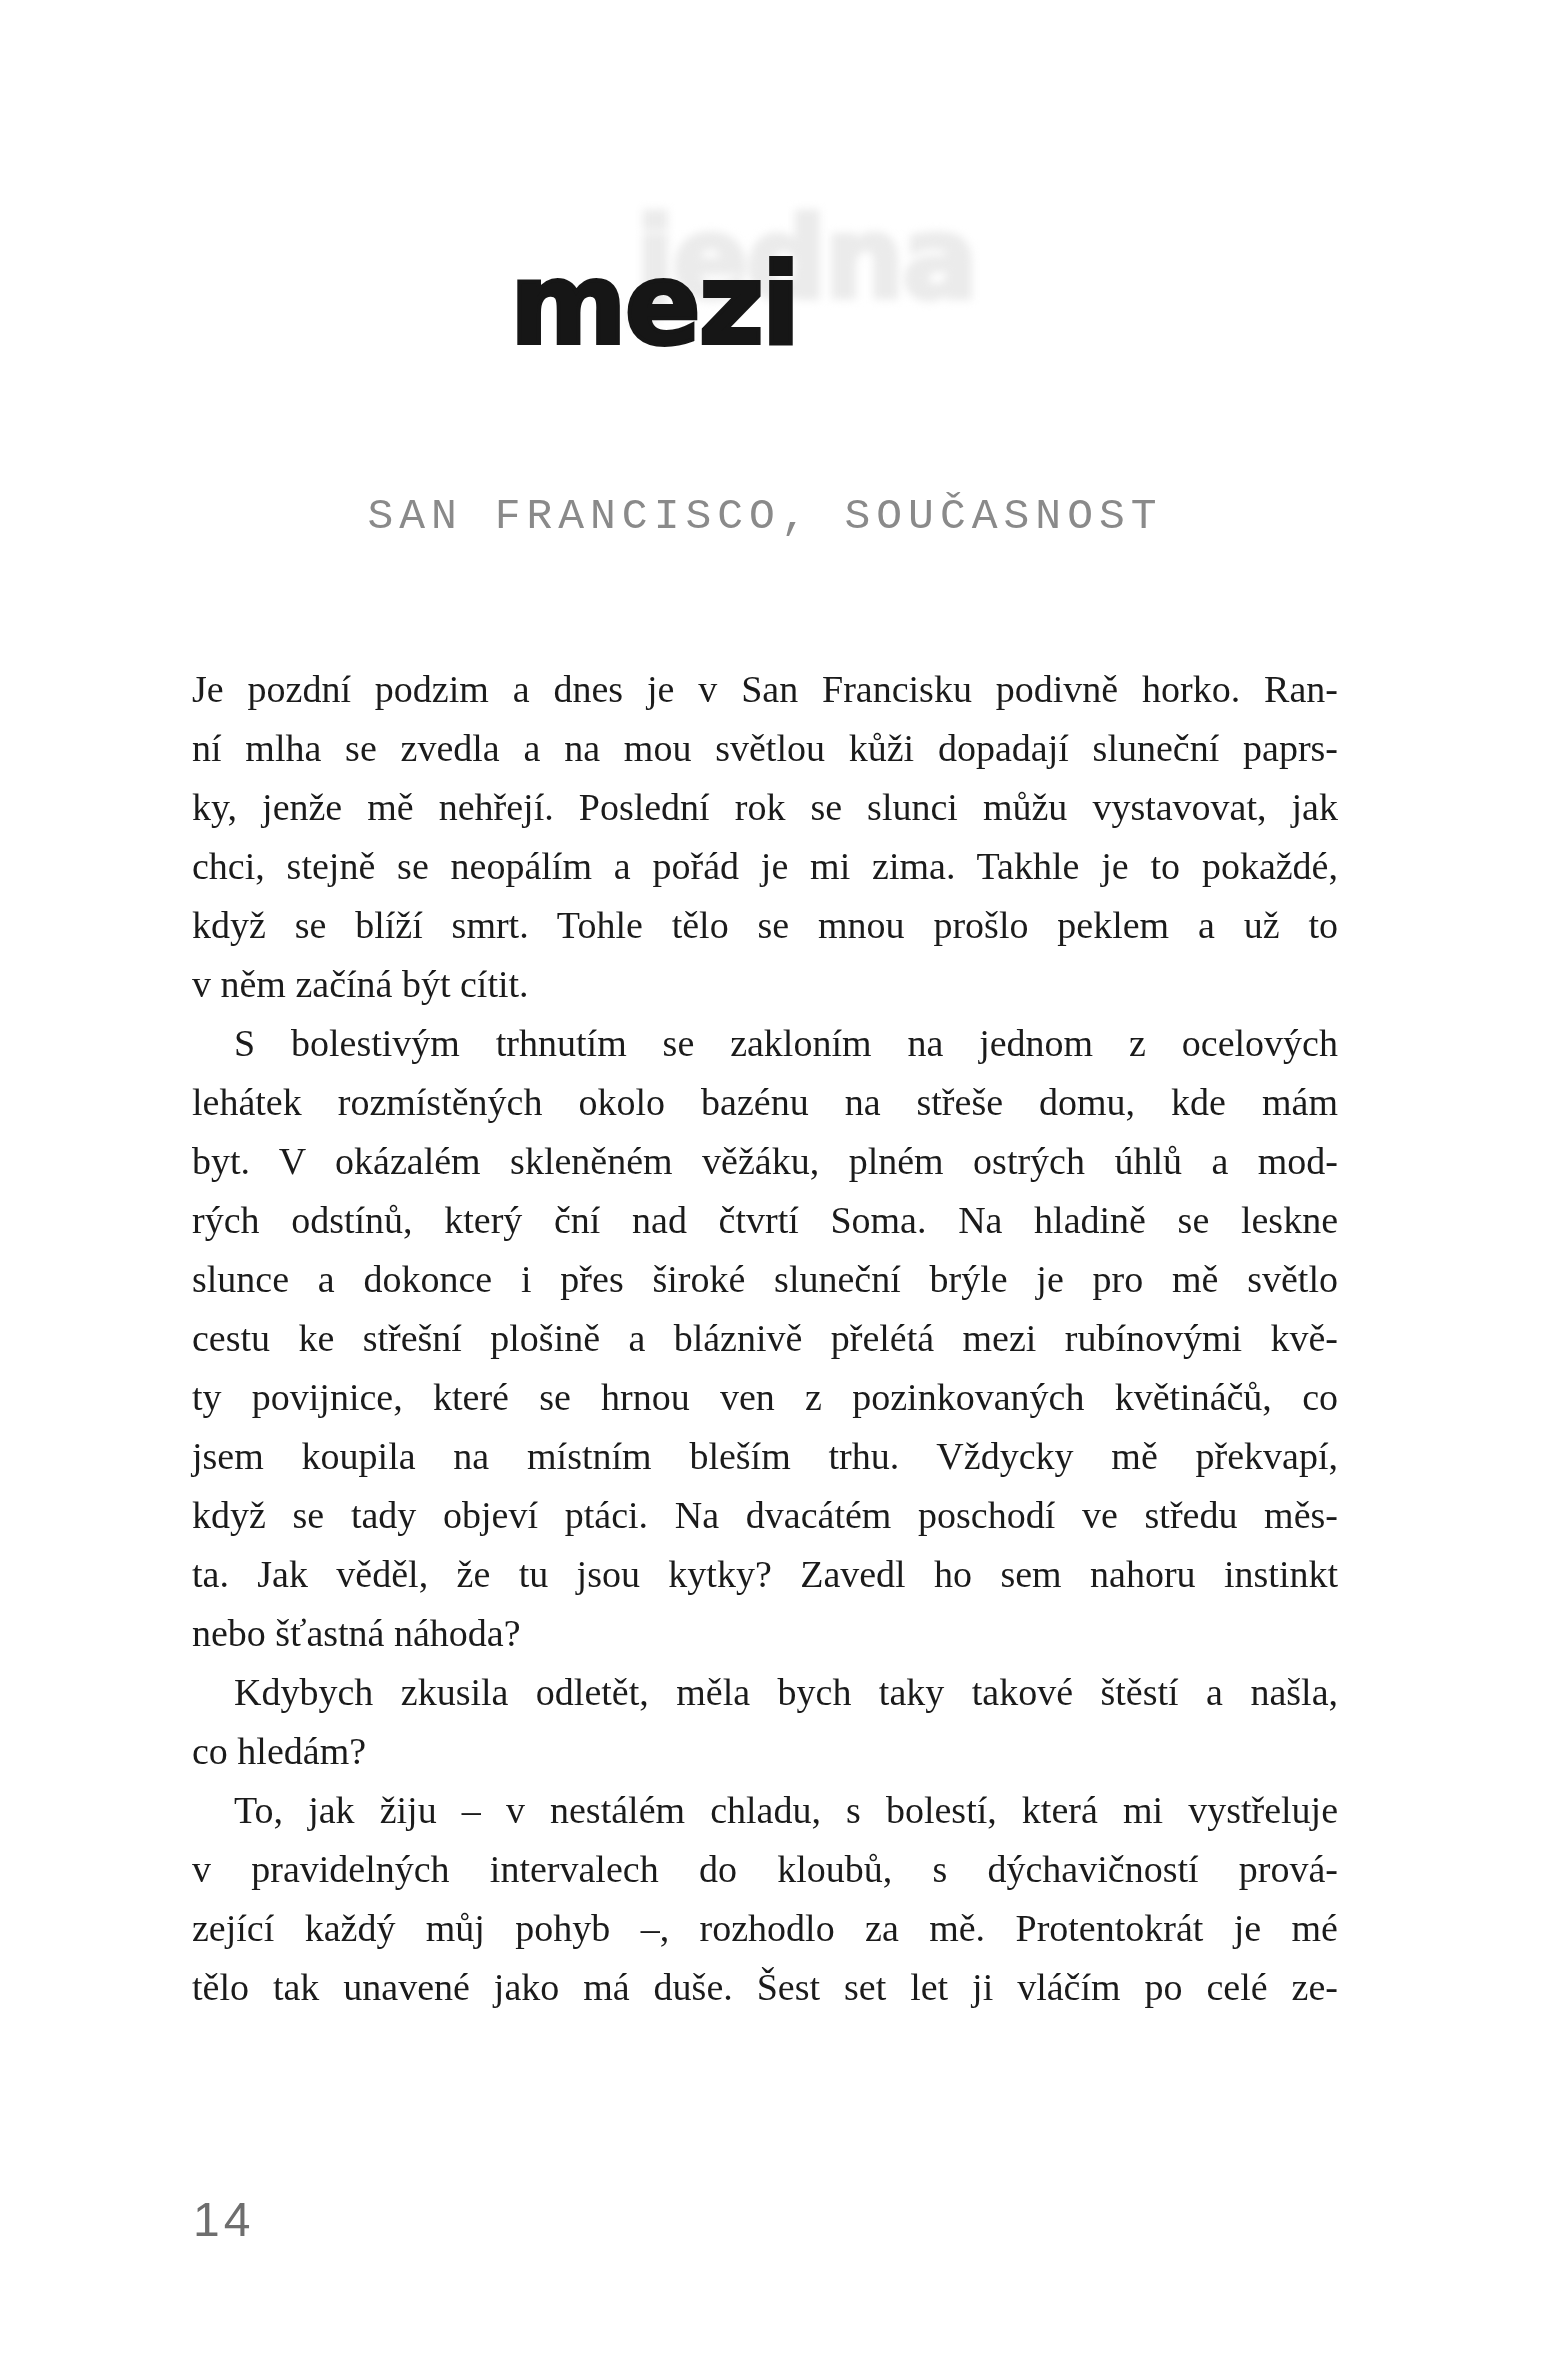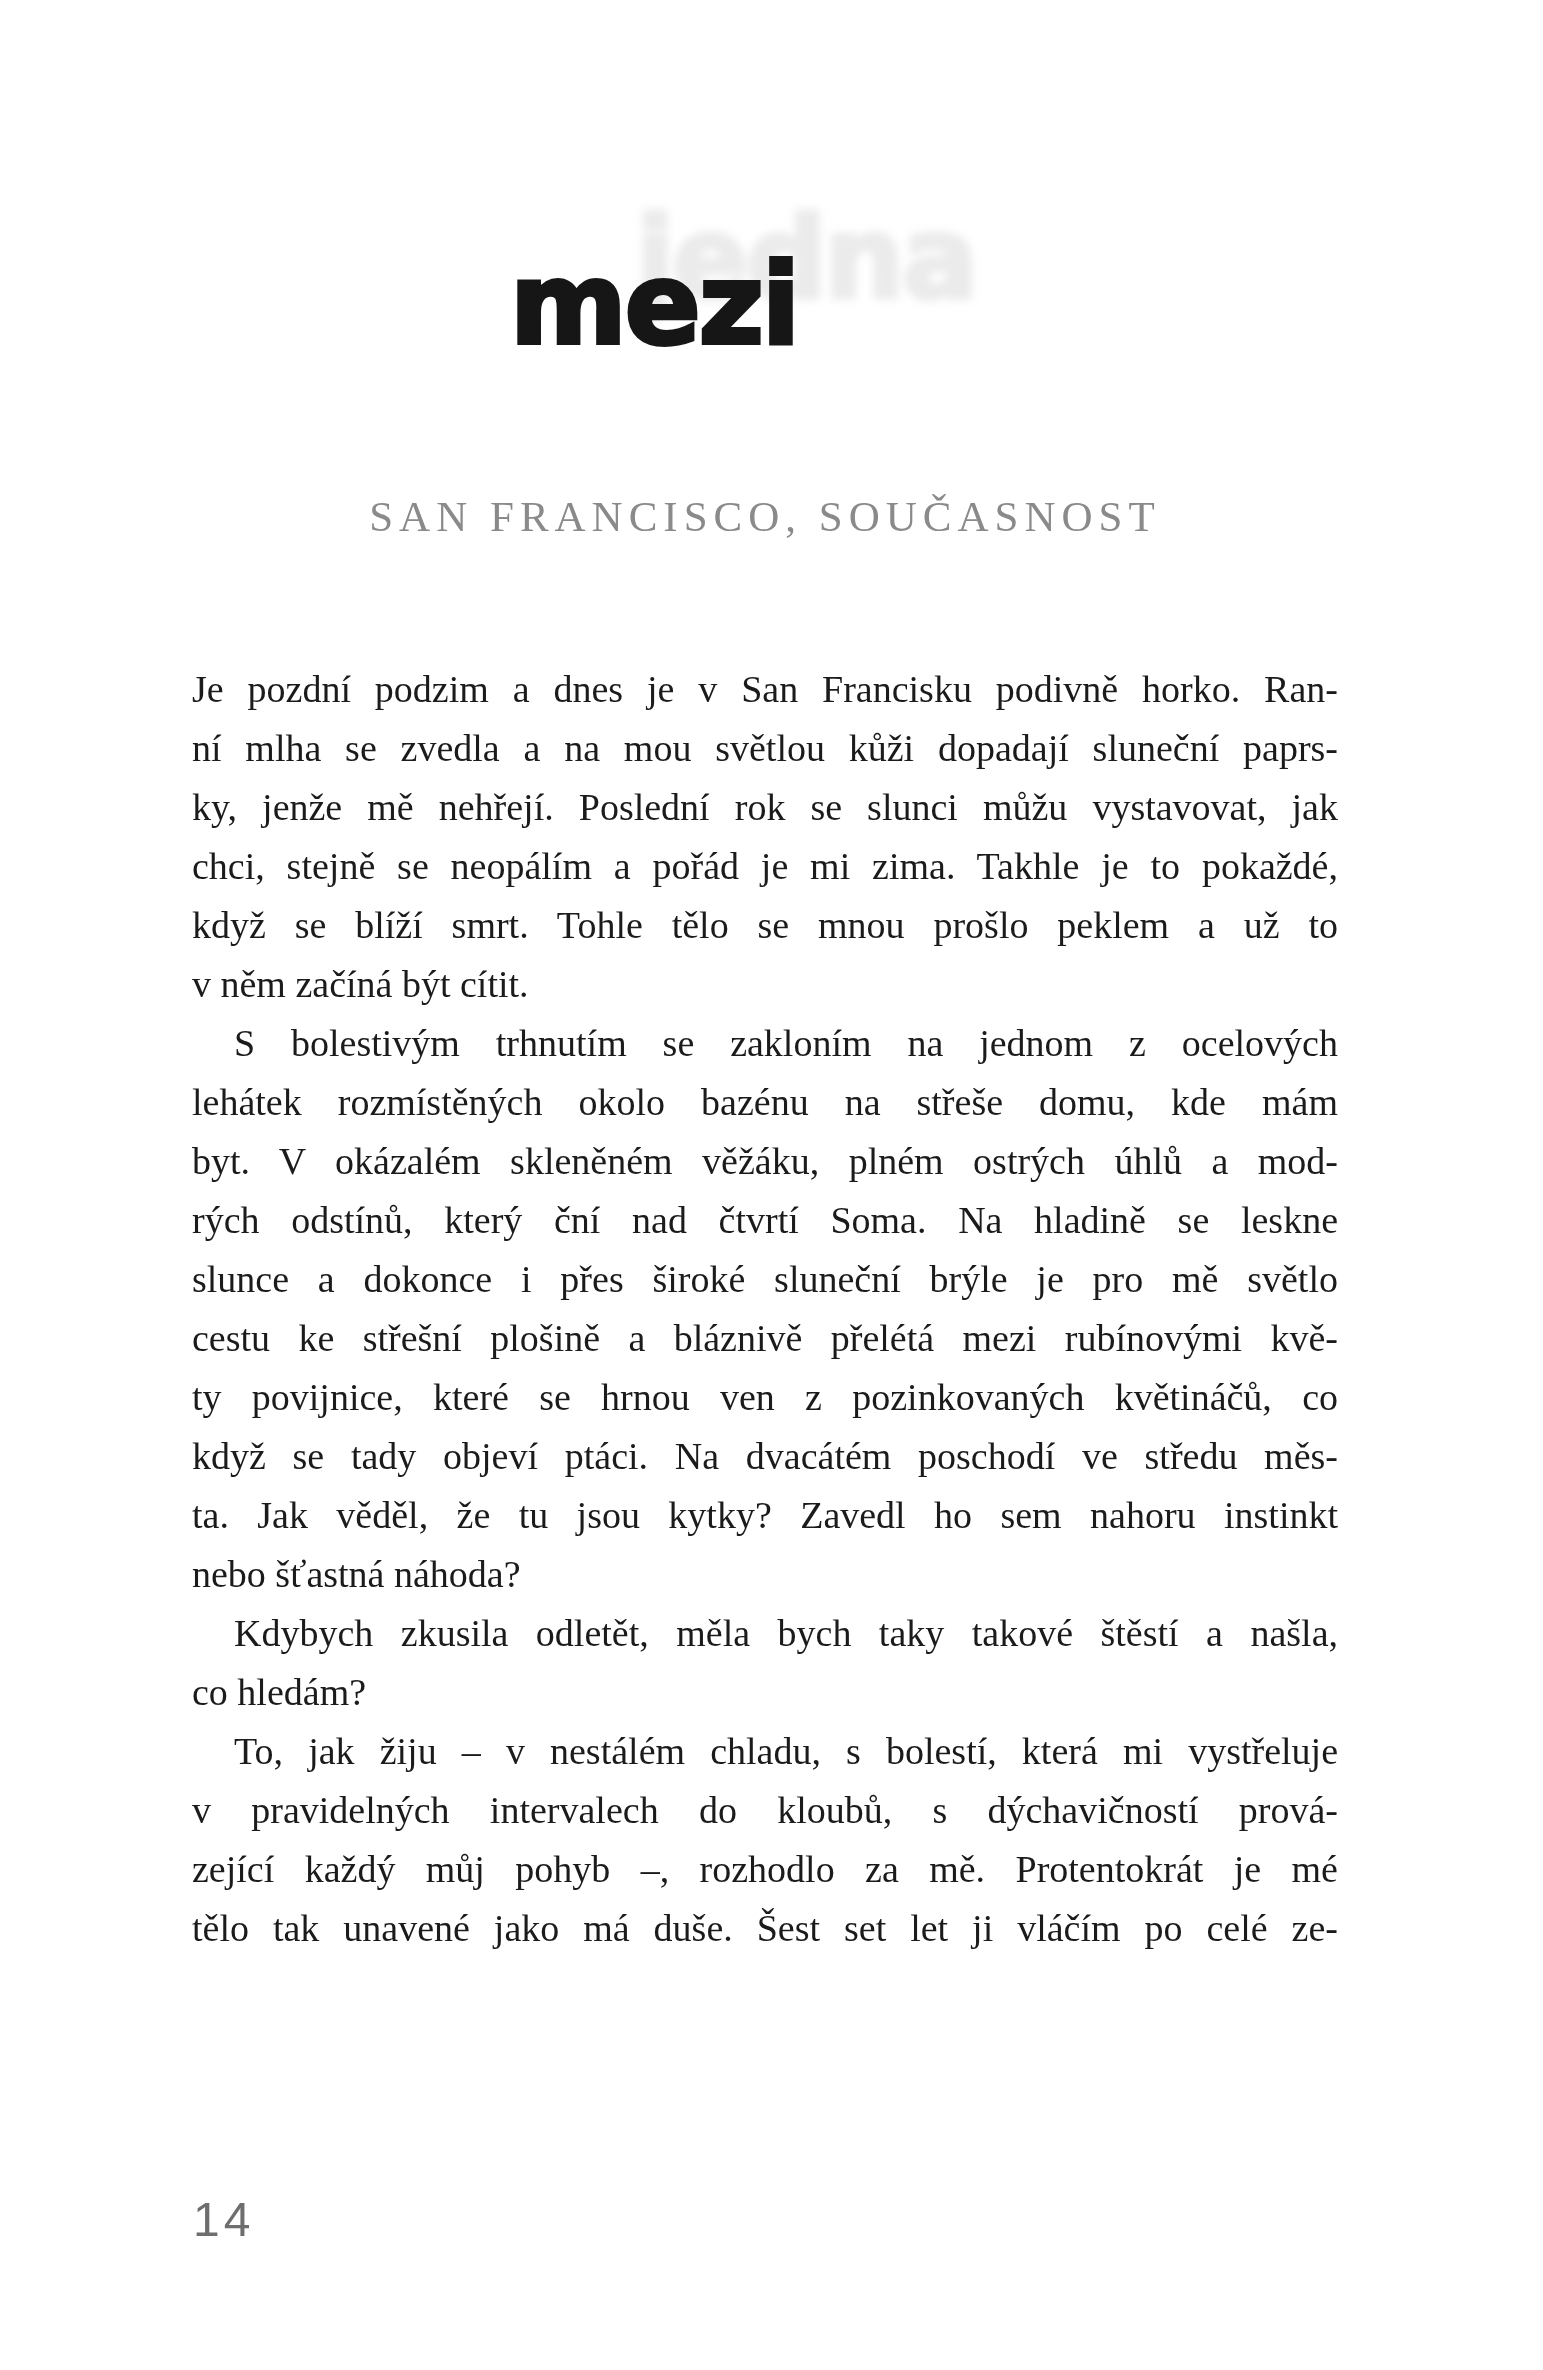--- a/index.html
+++ b/index.html
@@ -48,21 +48,21 @@
     letter-spacing:-2px;
     color:var(--title);
     -webkit-text-stroke:4px var(--title);
   }
   
   .subtitle{
     position:absolute;
     left:192px; top:494px;
     width:1146px;
     text-align:center;
-    font-family:Liberation Serif, serif;
+    font-family:Liberation Mono, monospace;
     font-size:43px;
     line-height:46px;
     letter-spacing:6px;
     color:var(--subtitle);
   }
   
   .body-text{
     position:absolute;
     left:192px; top:660px;
     width:1146px;
@@ -112,20 +112,21 @@
       <div class="line">chci, stejně se neopálím a pořád je mi zima. Takhle je to pokaždé,</div>
       <div class="line">když se blíží smrt. Tohle tělo se mnou prošlo peklem a už to</div>
       <div class="line para-end">v něm začíná být cítit.</div>
       <div class="line indent">S bolestivým trhnutím se zakloním na jednom z ocelových</div>
       <div class="line">lehátek rozmístěných okolo bazénu na střeše domu, kde mám</div>
       <div class="line">byt. V okázalém skleněném věžáku, plném ostrých úhlů a mod-</div>
       <div class="line">rých odstínů, který ční nad čtvrtí Soma. Na hladině se leskne</div>
       <div class="line">slunce a dokonce i přes široké sluneční brýle je pro mě světlo</div>
       <div class="line">cestu ke střešní plošině a bláznivě přelétá mezi rubínovými kvě-</div>
       <div class="line">ty povijnice, které se hrnou ven z pozinkovaných květináčů, co</div>
+      <div class="line">jsem koupila na místním bleším trhu. Vždycky mě překvapí,</div>
       <div class="line">když se tady objeví ptáci. Na dvacátém poschodí ve středu měs-</div>
       <div class="line">ta. Jak věděl, že tu jsou kytky? Zavedl ho sem nahoru instinkt</div>
       <div class="line para-end">nebo šťastná náhoda?</div>
       <div class="line indent">Kdybych zkusila odletět, měla bych taky takové štěstí a našla,</div>
       <div class="line para-end">co hledám?</div>
       <div class="line indent">To, jak žiju – v nestálém chladu, s bolestí, která mi vystřeluje</div>
       <div class="line">v pravidelných intervalech do kloubů, s dýchavičností prová-</div>
       <div class="line">zející každý můj pohyb –, rozhodlo za mě. Protentokrát je mé</div>
       <div class="line">tělo tak unavené jako má duše. Šest set let ji vláčím po celé ze-</div>
     </div>

